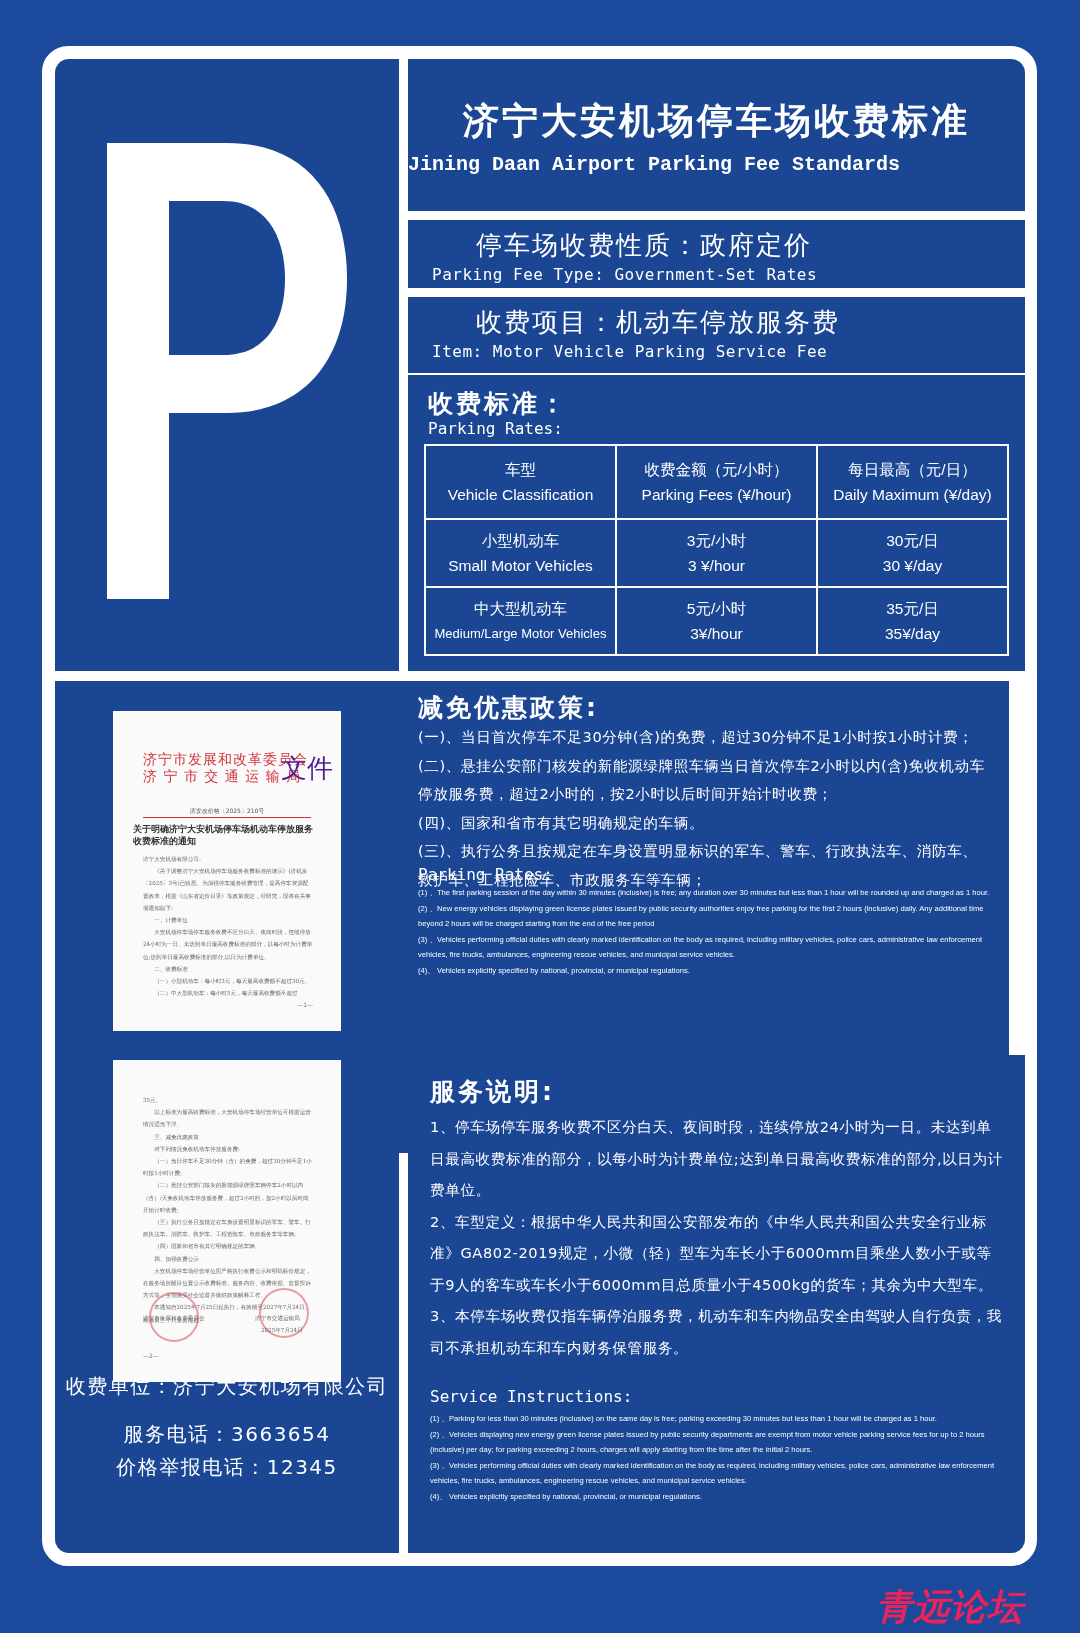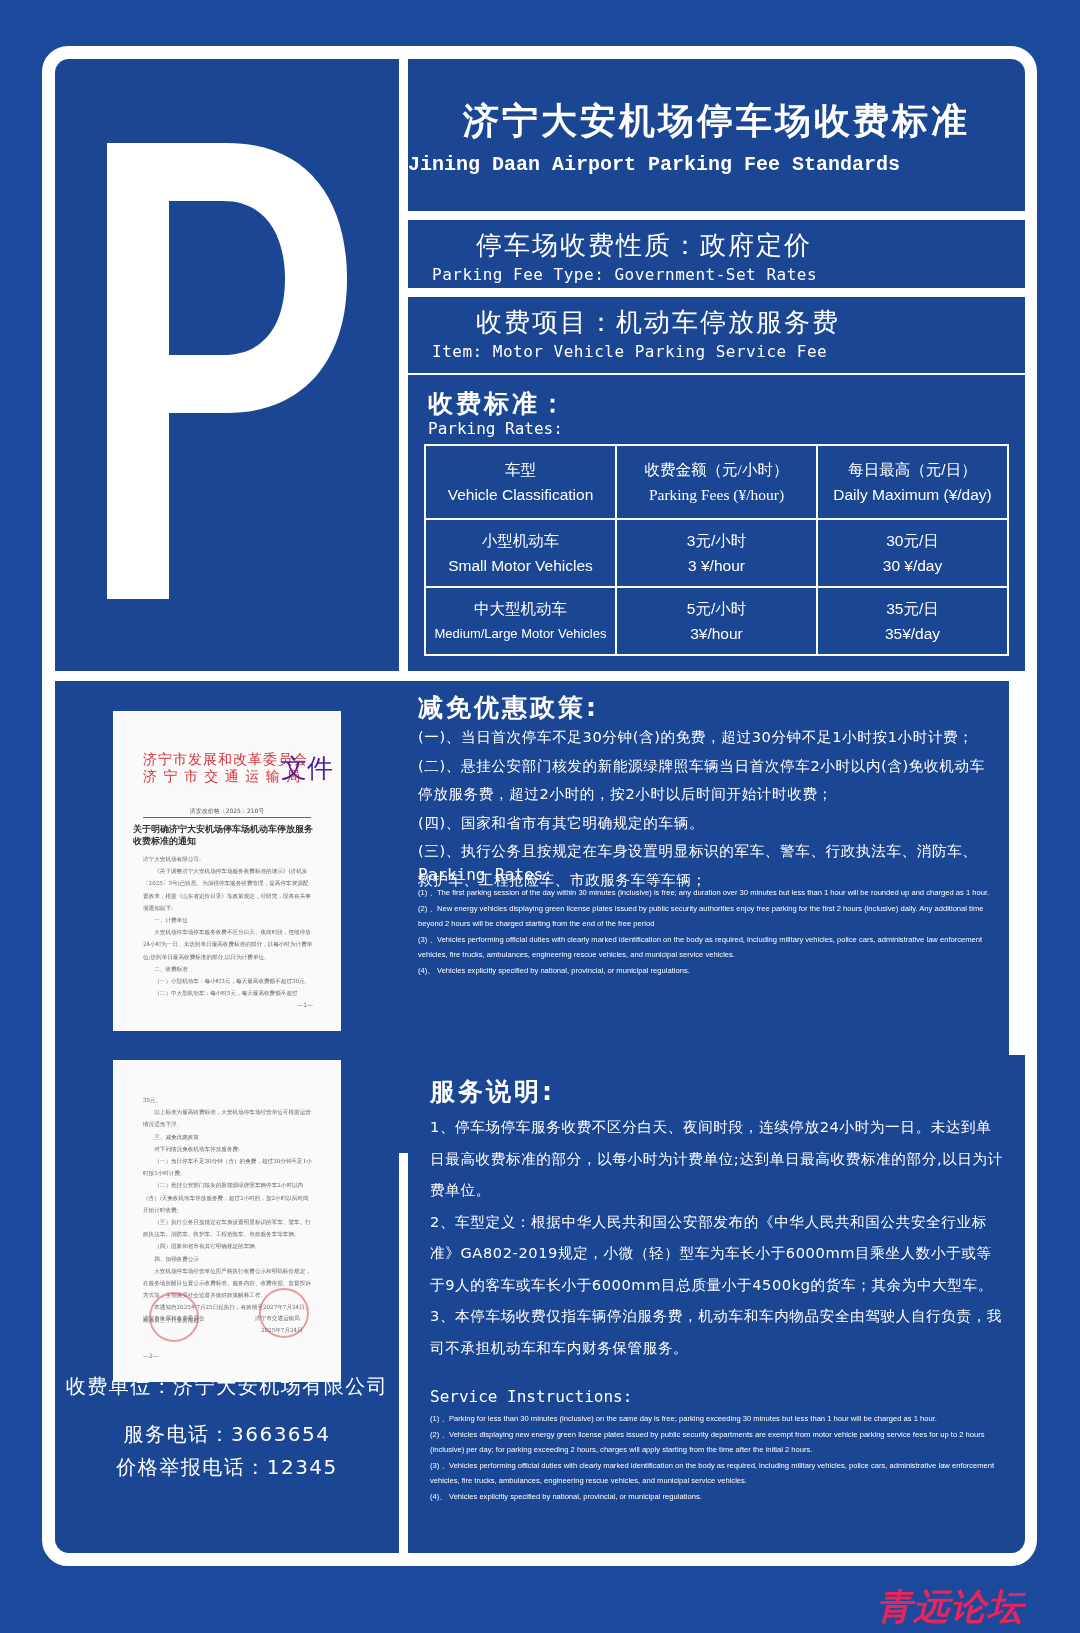--- a/index.html
+++ b/index.html
@@ -23,21 +23,21 @@
   .info-zh { position: absolute; left: 24px; top: 8px; font-size: 26px; letter-spacing: 2px; margin-left: 44px; }
   .info-en { position: absolute; left: 24px; top: 45px; font-size: 16px; font-family: "DejaVu Sans Mono", "Liberation Mono", monospace; letter-spacing: 0.5px; }
 
   #rates-panel { left: 408px; top: 375px; width: 617px; height: 296px; }
   .rates-heading-zh { position: absolute; left: 20px; top: 12px; font-size: 25px; font-weight: bold; letter-spacing: 3px; }
   .rates-heading-en { position: absolute; left: 20px; top: 44px; font-size: 16px; font-family: "DejaVu Sans Mono", "Liberation Mono", monospace; }
   .rates-table { position: absolute; left: 16px; top: 69px; width: 585px; height: 212px; border-collapse: collapse; }
   .rates-table td, .rates-table th { border: 2px solid #ffffff; text-align: center; vertical-align: middle; font-weight: normal; font-size: 15.5px; line-height: 25px; font-family: "Liberation Sans", sans-serif; }
   .rates-table th { height: 74px; border-radius: 31px; }
   .rates-table .col1 { width: 191px; }
-  .rates-table .col2 { width: 201px; font-family: Liberation Serif, serif; }
+  .rates-table .col2 { width: 201px; }
   .rates-table .small-en { font-size: 13px; }
 
   
   #doc-panel { left: 55px; top: 681px; width: 344px; height: 872px; border-bottom-left-radius: 14px; }
   .doc-page { position: absolute; background: #fafafa; color: #444; overflow: hidden; padding-left: 28px; }
   #doc-page-1 { left: 58px; top: 30px; width: 228px; height: 320px; }
   #doc-page-2 { left: 58px; top: 379px; width: 228px; height: 322px; }
   .doc-header-red { position: absolute; left: 30px; top: 40px; color: #d0343b; font-family: "DejaVu Serif", "Liberation Serif", serif; font-size: 14px; line-height: 17px; letter-spacing: 1px; }
   .doc-wenjian { position: absolute; left: 168px; top: 42px; color: #4c1d95; font-family: "DejaVu Serif", "Liberation Serif", serif; font-size: 26px; line-height: 30px; }
   .doc-number { position: absolute; left: 0; right: 0; top: 96px; text-align: center; font-size: 6px; color: #555; }

